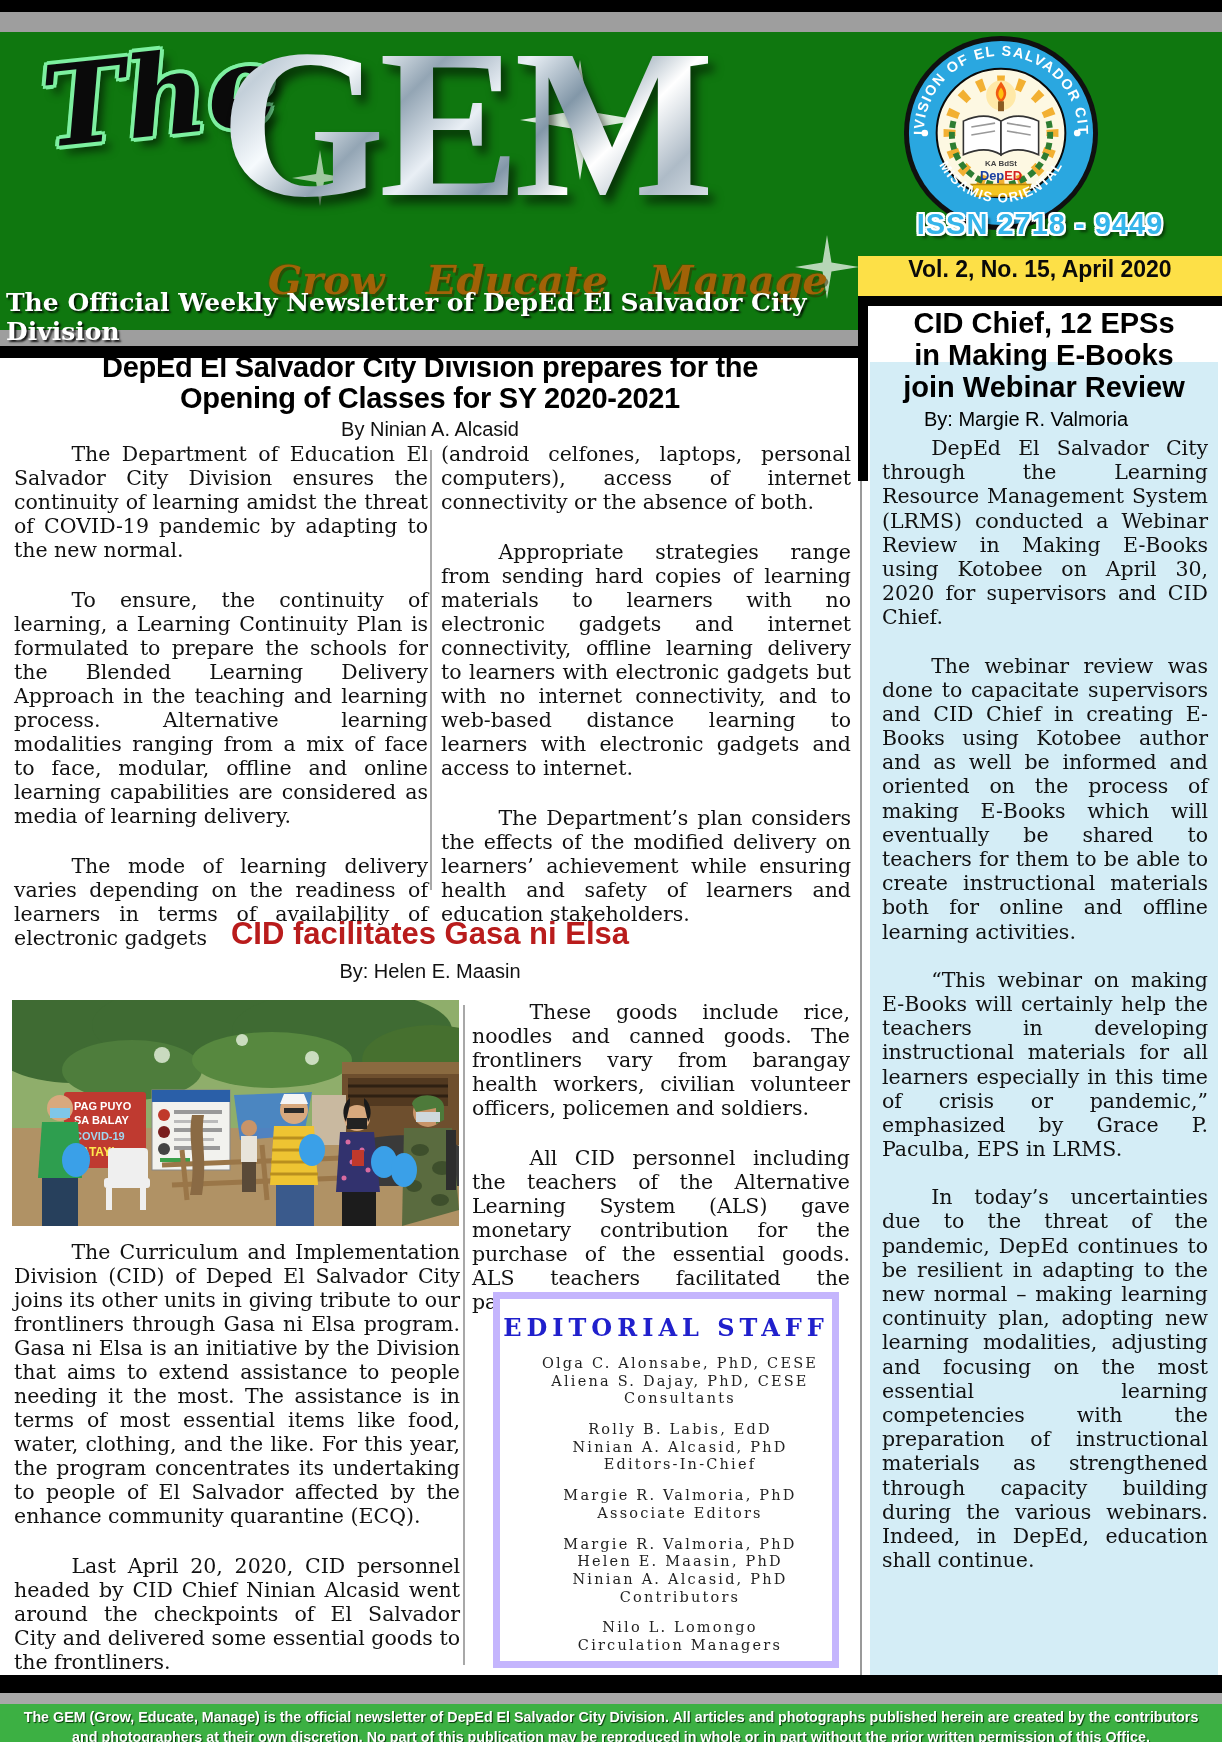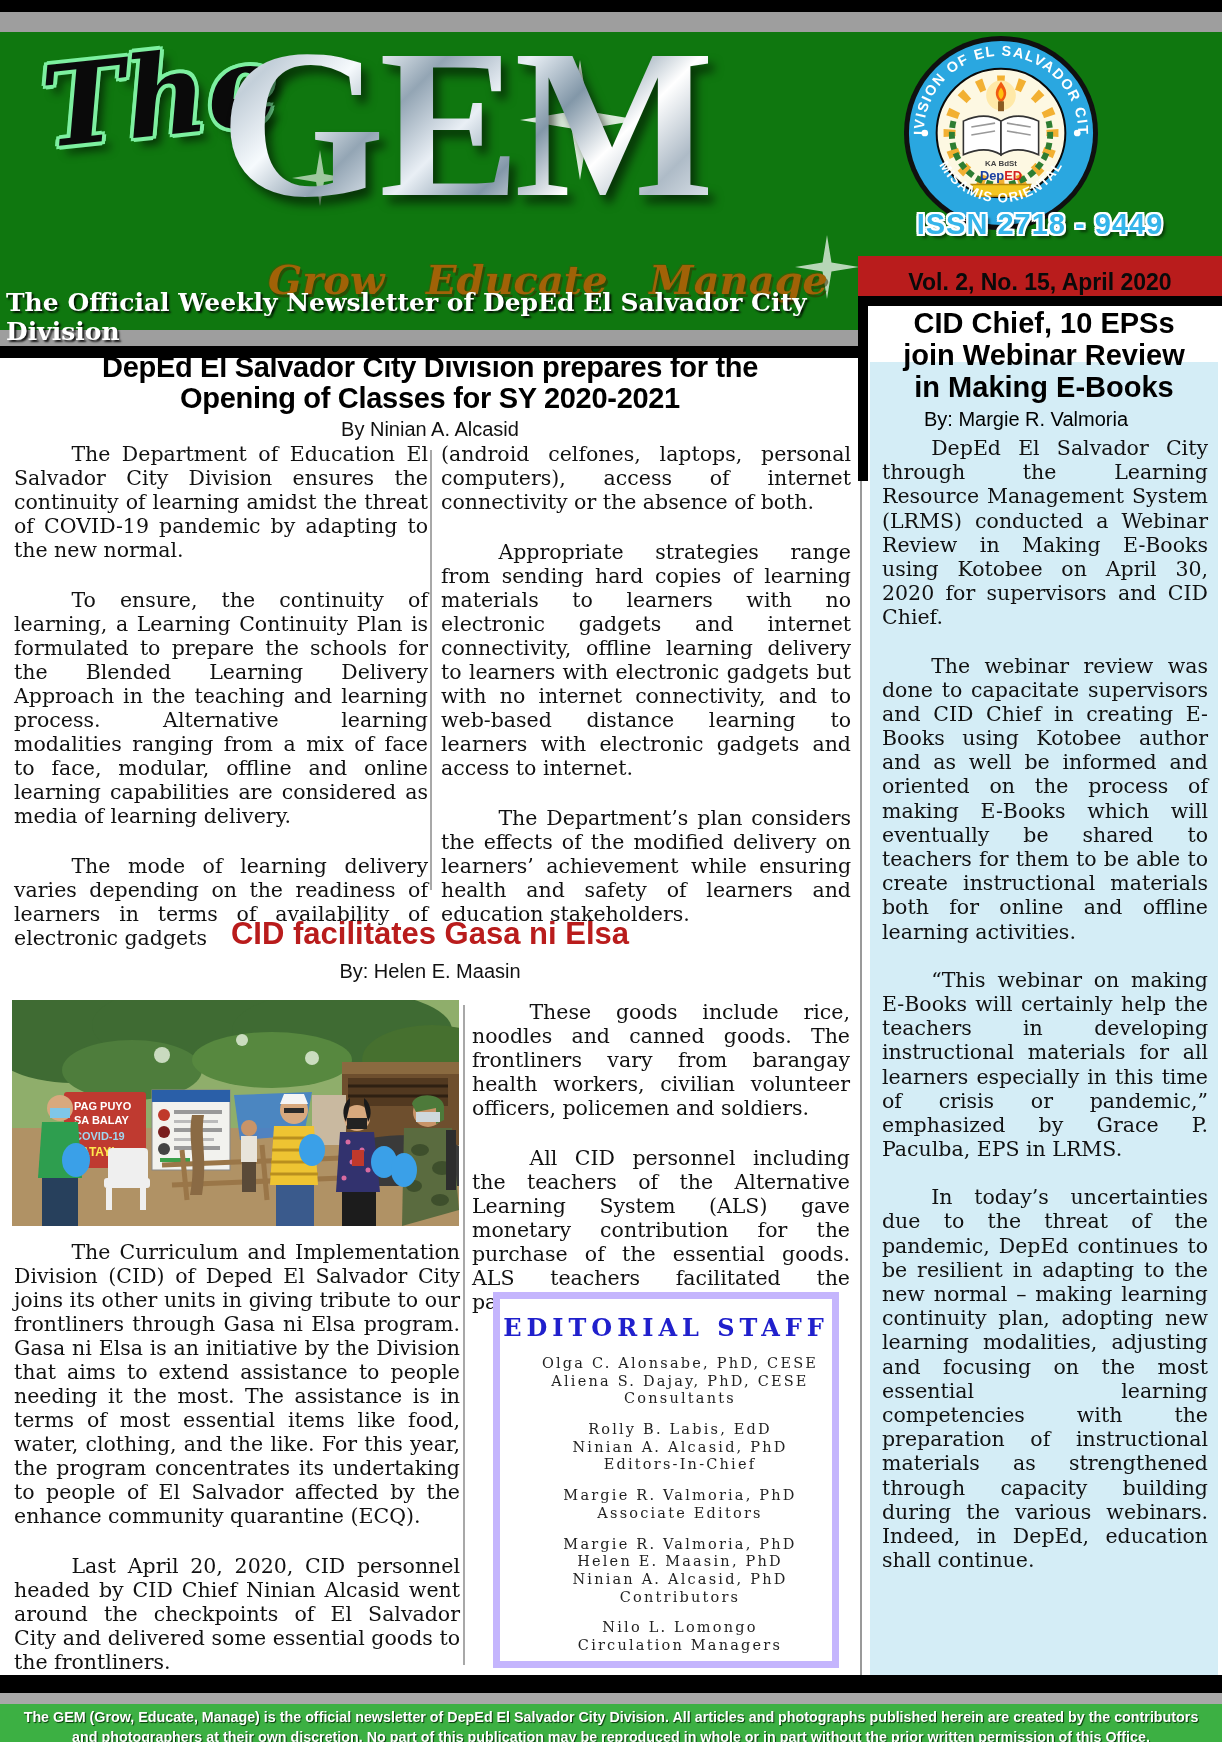--- a/index.html
+++ b/index.html
@@ -26,22 +26,22 @@
   .tagline{left:268px;top:256px;width:560px;display:flex;justify-content:space-between;
      font-family:"DejaVu Serif",serif;font-style:italic;font-weight:bold;font-size:40px;color:#a16207;
      text-shadow:2px 3px 0 rgba(60,50,0,.55),-1px -1px 0 rgba(90,80,0,.5);}
   .subtitle{left:6px;top:288px;width:850px;font-size:25px;font-weight:bold;color:#fff;
      font-family:"DejaVu Serif",serif;text-shadow:2px 2px 2px rgba(0,0,0,.85);}
   .seal{left:902px;top:34px;width:198px;height:198px;}
   .issn{left:858px;top:208px;width:364px;text-align:center;font-family:"Liberation Sans",sans-serif;
      font-weight:bold;font-size:29px;letter-spacing:1px;color:#35b5ea;
      text-shadow:-2px -2px 0 #fff,2px -2px 0 #fff,-2px 2px 0 #fff,2px 2px 0 #fff,0 -2px 0 #fff,
        0 2px 0 #fff,-2px 0 0 #fff,2px 0 0 #fff,4px 4px 3px rgba(0,0,0,.55);}
-  .vol-bar{left:858px;top:256px;width:364px;height:40px;background:#b91c1c;display:flex;
-     align-items:flex-end;justify-content:center;font-family:"Liberation Sans",sans-serif;
+  .vol-bar{left:858px;top:256px;width:364px;height:40px;background:#fde047;display:flex;
+     align-items:flex-start;justify-content:center;font-family:"Liberation Sans",sans-serif;
      font-weight:bold;font-size:23px;color:#0a0a0a;}
   
   .sb-border-top{left:858px;top:296px;width:364px;height:10px;background:#000;}
   .sb-border-left{left:858px;top:296px;width:10px;height:185px;background:#000;}
   .sb-thin-line{left:860px;top:481px;width:2px;height:1205px;background:#9a9a9a;}
   .sb-blue{left:870px;top:362px;width:348px;height:1332px;background:#d4edf6;}
   .sb-head{left:872px;top:308px;width:344px;text-align:center;z-index:2;
      font-family:"Liberation Sans",sans-serif;font-weight:bold;font-size:29px;line-height:1.1;color:#000;}
   .sb-byline{left:854px;top:408px;width:344px;text-align:center;z-index:2;
      font-family:"Liberation Sans",sans-serif;font-size:20px;color:#000;}
@@ -170,23 +170,23 @@
   <div class="abs vol-bar">
     <span>Vol. 2, No. 15, April 2020</span>
   </div>
 
   <div class="abs sb-border-top"></div>
   <div class="abs sb-border-left"></div>
   <div class="abs sb-blue"></div>
   <div class="abs sb-thin-line"></div>
 
   <div class="abs sb-head">
-    <div>CID Chief, 10 EPSs</div>
+    <div>CID Chief, 12 EPSs</div>
+    <div>in Making E-Books</div>
     <div>join Webinar Review</div>
-    <div>in Making E-Books</div>
   </div>
   <div class="abs sb-byline">By: Margie R. Valmoria</div>
   <div class="abs sb-text">
     <p>DepEd El Salvador City through the Learning Resource Management System (LRMS) conducted a Webinar Review in Making E-Books using Kotobee on April 30, 2020 for supervisors and CID Chief.</p>
     <p>The webinar review was done to capacitate supervisors and CID Chief in creating E-Books using Kotobee author and as well be informed and oriented on the process of making E-Books which will eventually be shared to teachers for them to be able to create instructional materials both for online and offline learning activities.</p>
     <p>“This webinar on making E-Books will certainly help the teachers in developing instructional materials for all learners especially in this time of crisis or pandemic,” emphasized by Grace P. Paculba, EPS in LRMS.</p>
     <p>In today’s uncertainties due to the threat of the pandemic, DepEd continues to be resilient in adapting to the new normal – making learning continuity plan, adopting new learning modalities, adjusting and focusing on the most essential learning competencies with the preparation of instructional materials as strengthened through capacity building during the various webinars. Indeed, in DepEd, education shall continue.</p>
   </div>
 
   <div class="abs a1-title">

